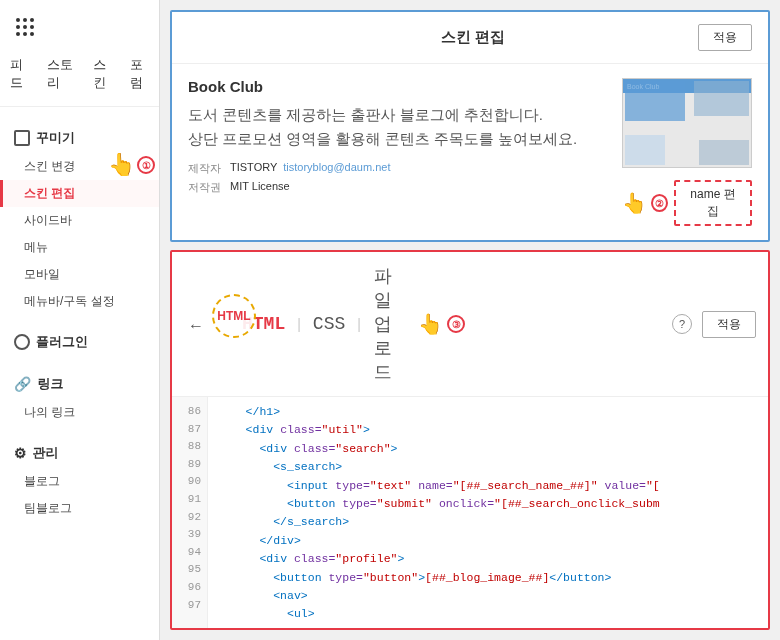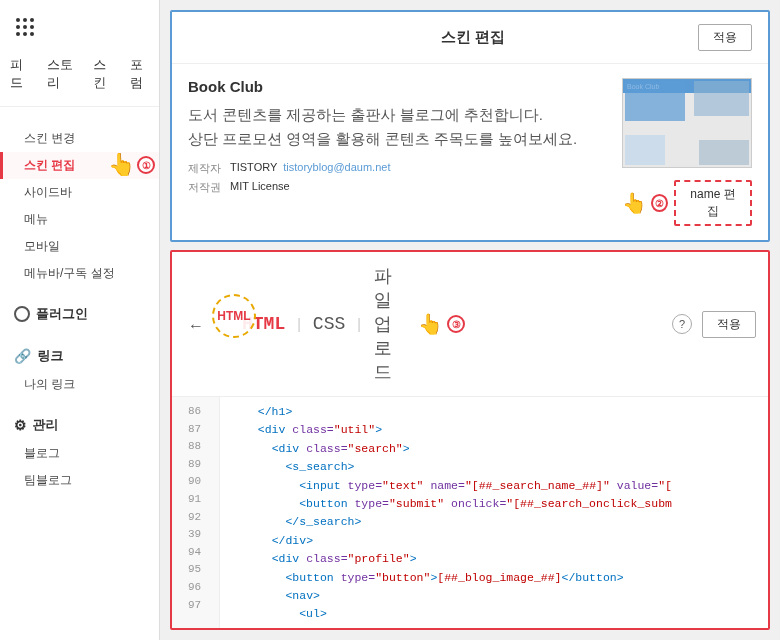--- a/index.html
+++ b/index.html
@@ -334,23 +334,23 @@
       line-height: 1.6;
     }
 
     .code-lines {
       display: flex;
       height: 100%;
     }
 
     .line-numbers {
       background: #f8f8f8;
-      padding: 6px 12px;
+      padding: 6px 0;
       min-width: 36px;
-      text-align: center;
+      text-align: right;
       color: #999;
       border-right: 1px solid #eee;
       user-select: none;
       font-size: 11px;
       line-height: 1.6;
     }
 
     .line-numbers div {
       padding: 0 6px 0 4px;
     }
@@ -465,20 +465,24 @@
   </div>
 
   <div class="top-nav">
     <span>피드</span>
     <span>스토리</span>
     <span>스킨</span>
     <span>포럼</span>
   </div>
 
   <div class="sidebar-section">
+    <div class="sidebar-section-title">
+      <span class="sidebar-section-icon"></span>
+      <span>꾸미기</span>
+    </div>
     <div class="sidebar-item">스킨 변경</div>
     <div class="sidebar-item active">스킨 편집</div>
     <div class="sidebar-item">사이드바</div>
     <div class="sidebar-item">메뉴</div>
     <div class="sidebar-item">모바일</div>
     <div class="sidebar-item">메뉴바/구독 설정</div>
   </div>
 
   <div class="sidebar-section">
     <div class="sidebar-section-title">

